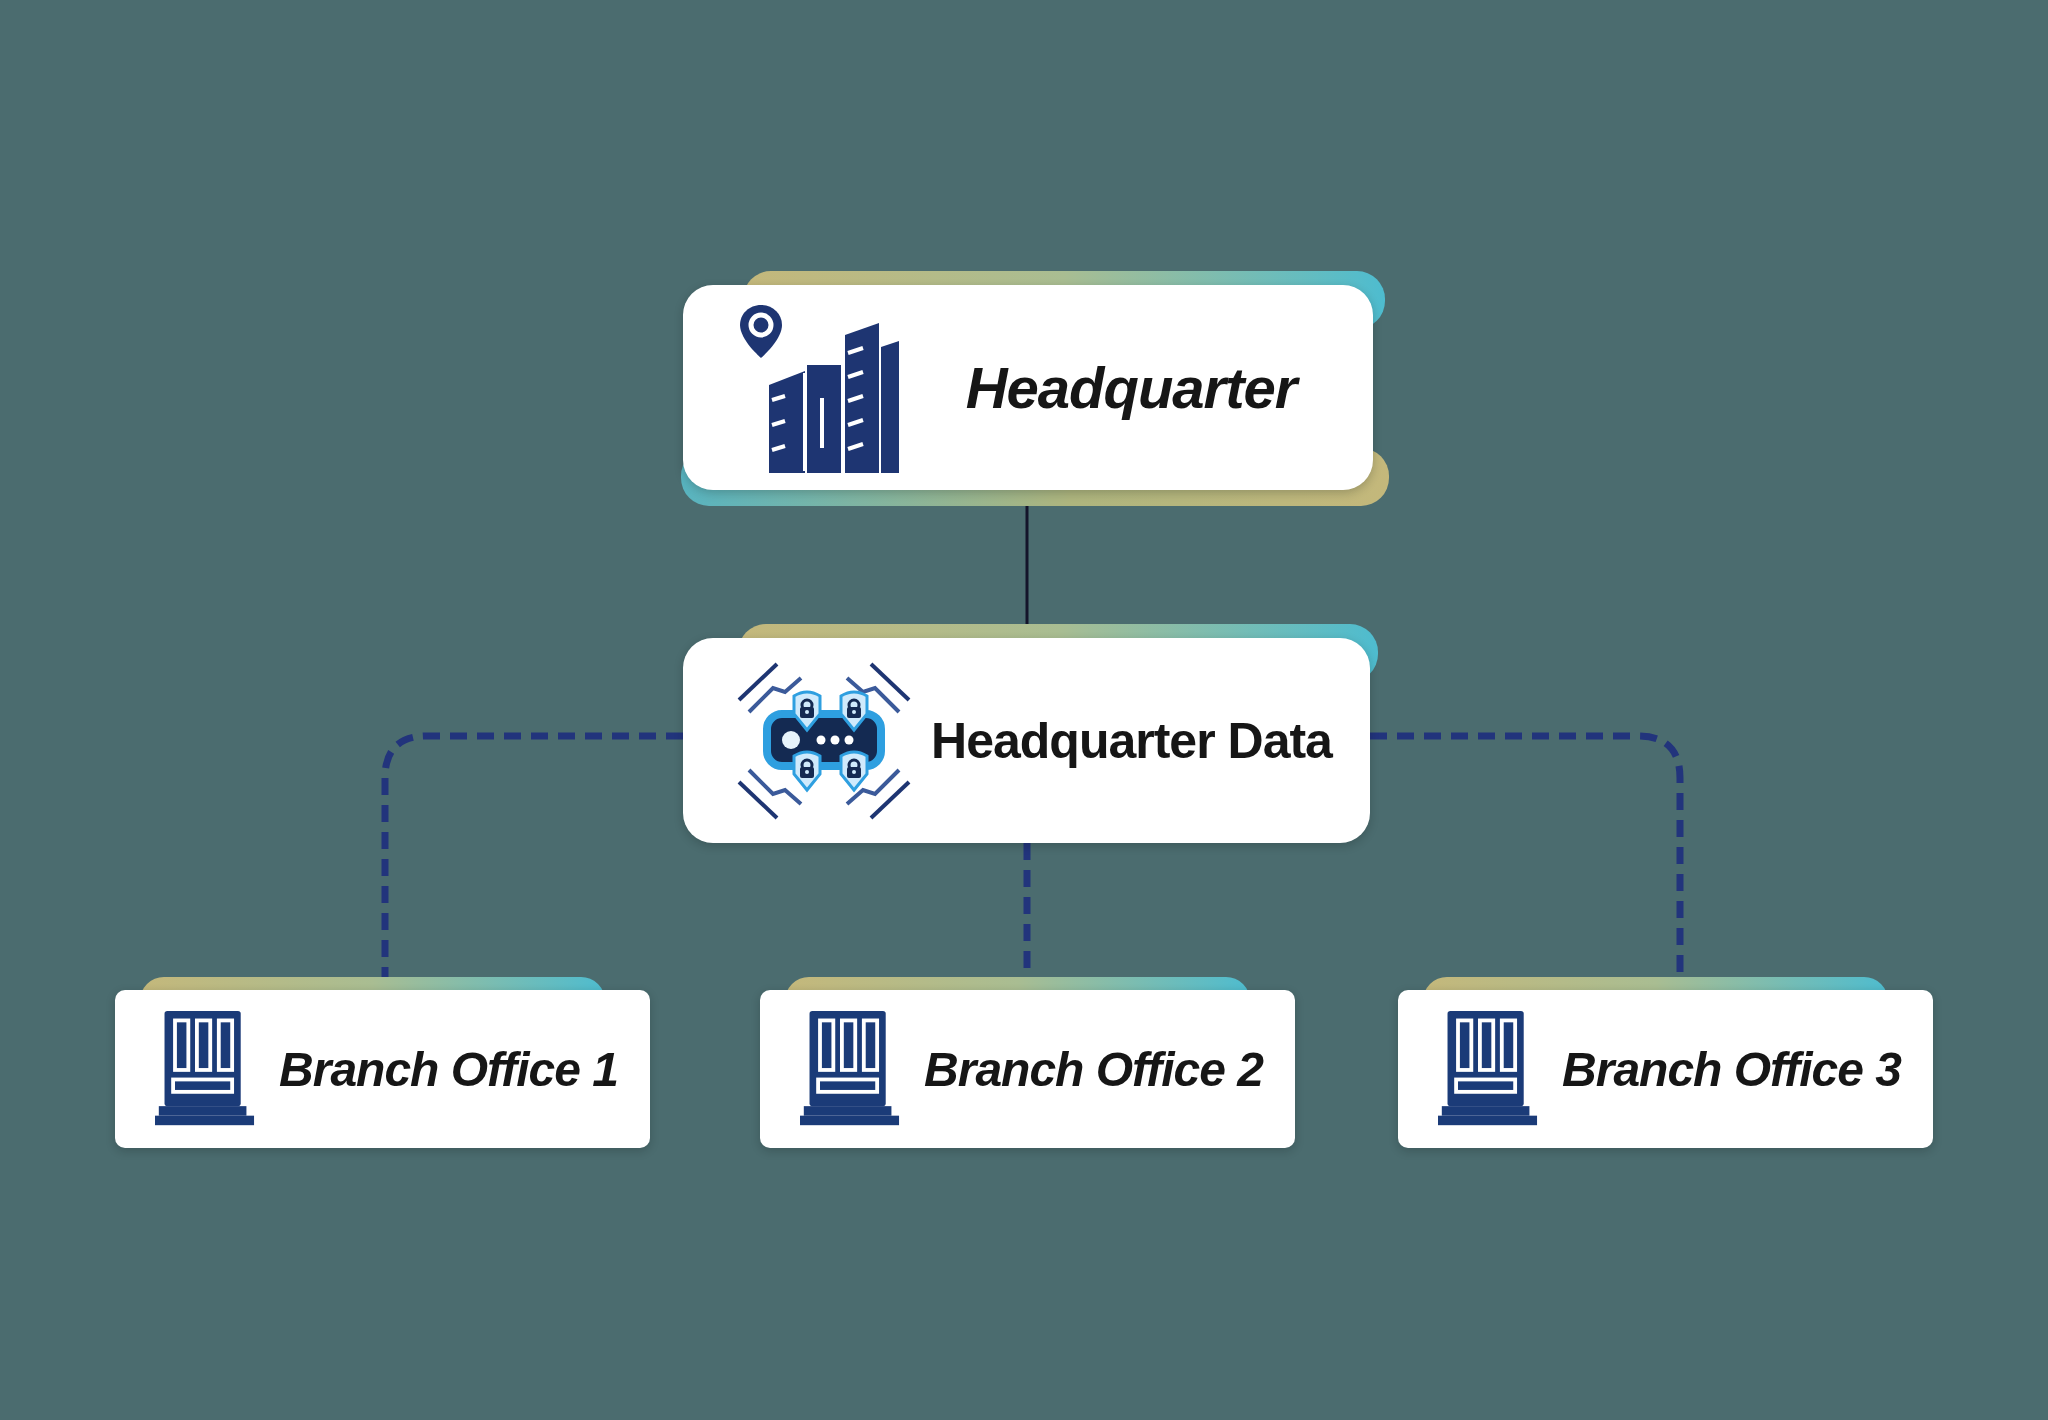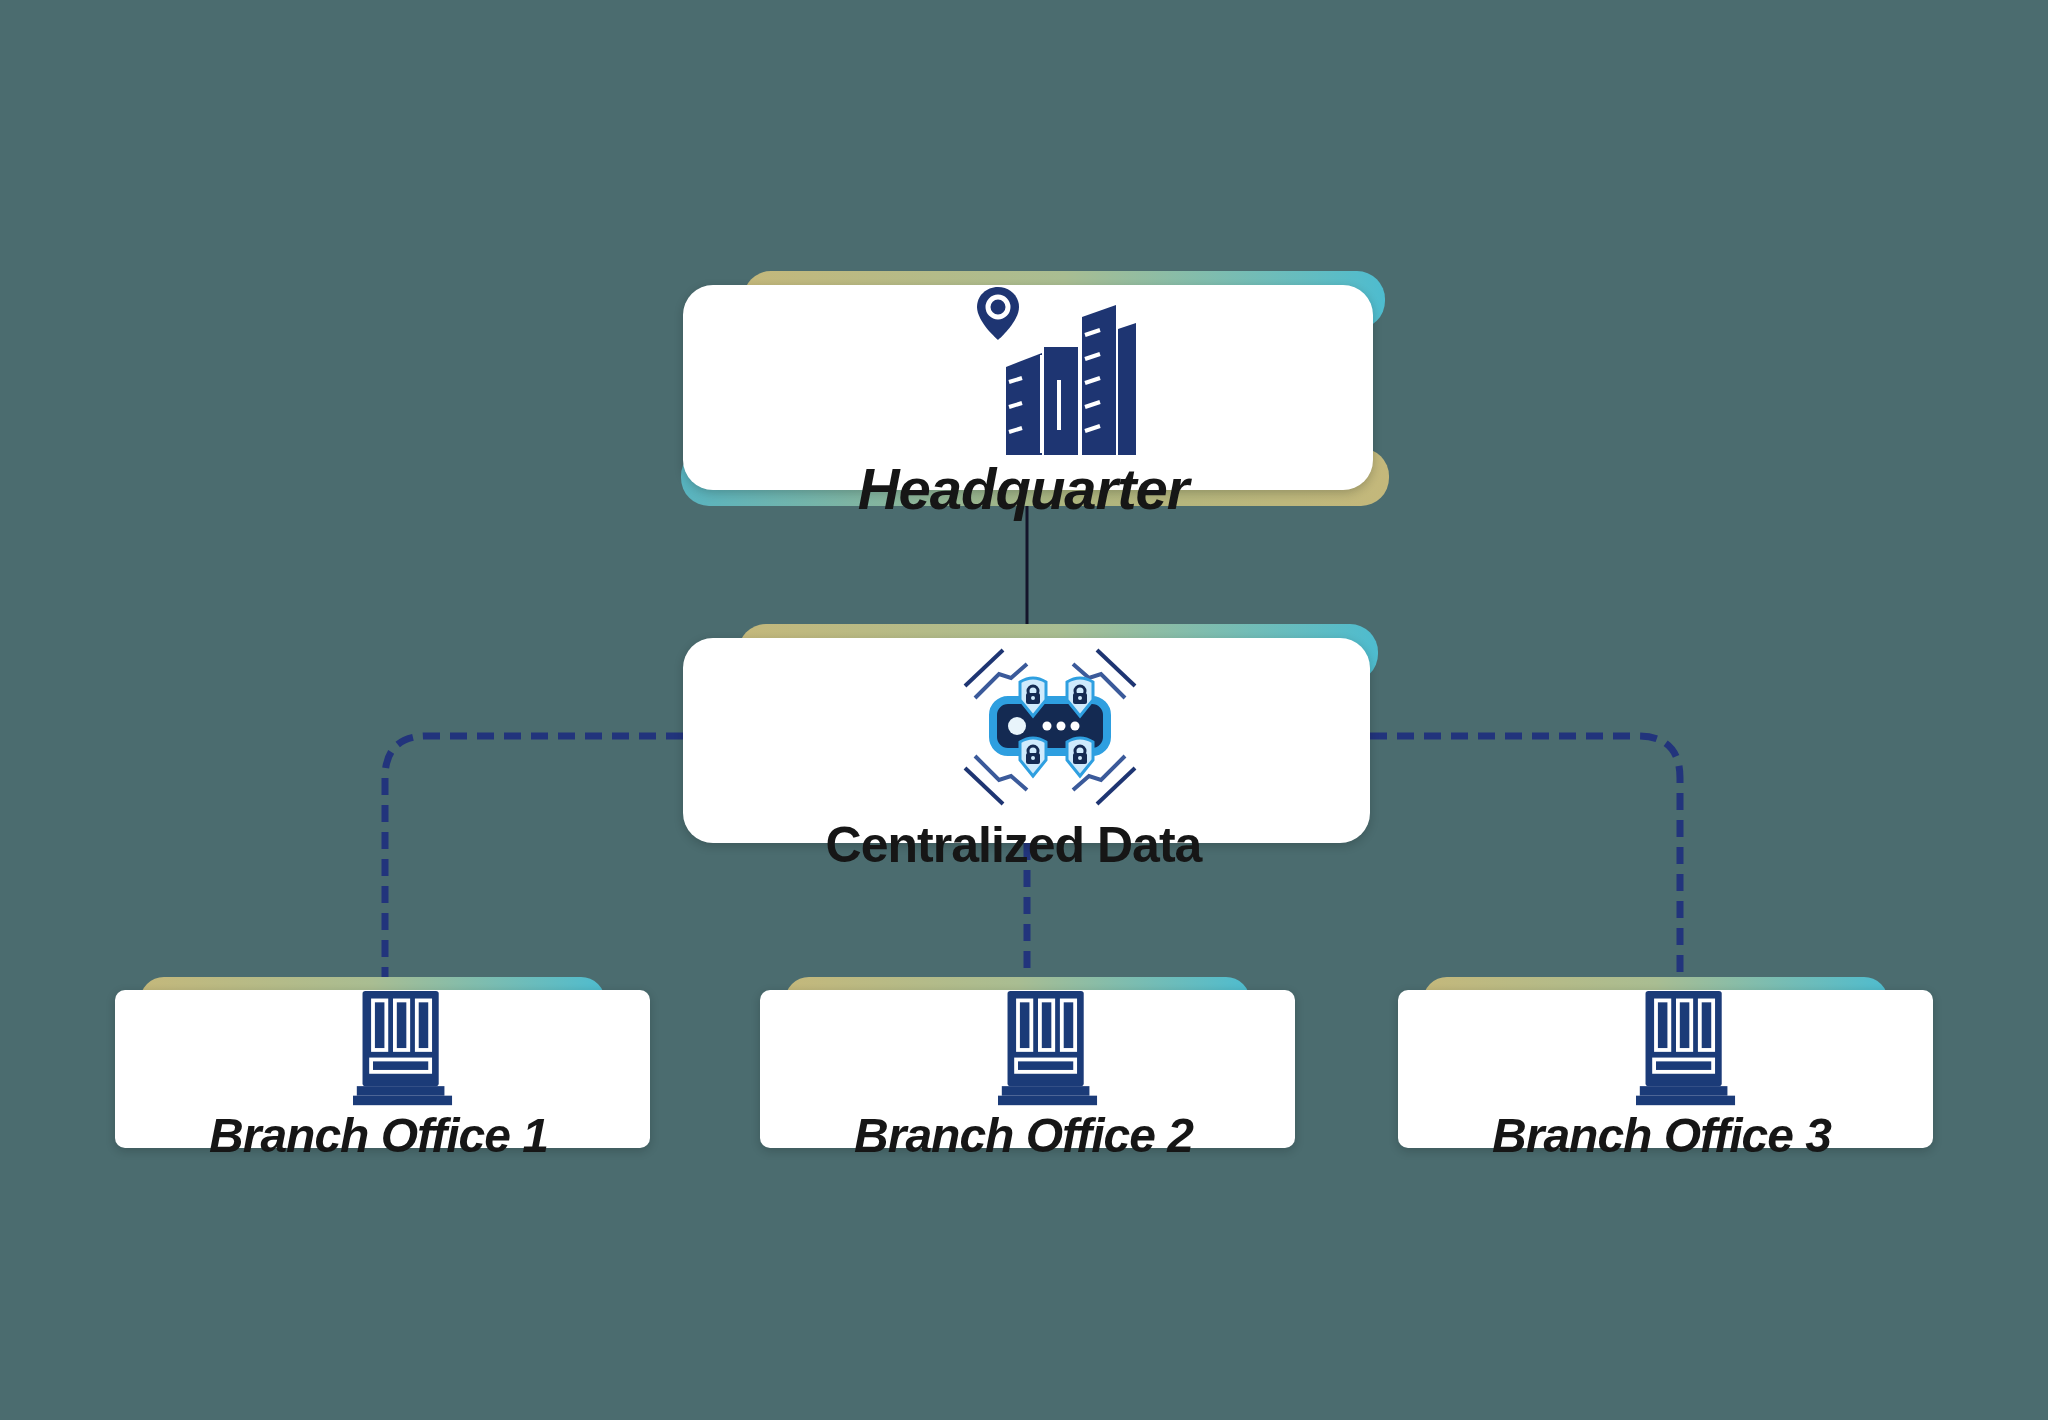--- a/index.html
+++ b/index.html
@@ -10,21 +10,20 @@
   }
   #connector-layer{position:absolute;left:0;top:0;z-index:1;}
   .node{position:absolute;z-index:3;}
   .strip{position:absolute;border-radius:28px;z-index:1;}
   .strip-top{background:linear-gradient(90deg,#C4B87B 0%,#A9BD92 50%,#4EBCCF 100%);}
   .strip-bottom{background:linear-gradient(90deg,#58B4C0 0%,#AEB57E 55%,#C4B87B 100%);}
   .card-face{
     position:absolute;inset:0;background:#FFFFFF;border-radius:30px;z-index:2;
     display:flex;align-items:center;
     box-shadow:0 3px 10px rgba(15,25,25,0.22);
-    flex-direction:column;
   }
   .label{
     flex:1;text-align:center;color:#161616;font-weight:bold;
     letter-spacing:-1px;white-space:nowrap;
   }
   .label.italic{font-style:italic;}
   
   #node-headquarter{left:683px;top:285px;width:690px;height:205px;}
   #node-headquarter .strip-top{left:60px;right:-12px;top:-14px;height:58px;}
   #node-headquarter .strip-bottom{left:-2px;right:-16px;bottom:-16px;height:58px;}
@@ -129,21 +128,21 @@
           <circle cx="13" cy="20" r="2" fill="#CFEAFC"></circle>
         </g>
         <g transform="translate(112,100)">
           <path d="M0 4 Q13 -4 26 4 V22 Q13 38 13 38 Q13 38 0 22 Z" fill="#CFEAFC" stroke="#2E9FE0" stroke-width="3"></path>
           <circle cx="13" cy="13" r="5" fill="none" stroke="#142A52" stroke-width="3"></circle>
           <rect x="6" y="15" width="14" height="11" rx="2" fill="#142A52"></rect>
           <circle cx="13" cy="20" r="2" fill="#CFEAFC"></circle>
         </g>
       </g>
     </svg>
-    <div class="label">Centralized Data</div>
+    <div class="label">Headquarter Data</div>
   </div>
 </div>
 
 <div class="node branch" id="node-branch1">
   <div class="strip strip-top"></div>
   <div class="card-face">
     <svg class="icon" width="100" height="118" viewBox="0 0 105 122">
       <g fill="#1B3B78">
         <rect x="10" y="0" width="80" height="100" rx="3"></rect>
         <rect x="4" y="100" width="92" height="10"></rect>

